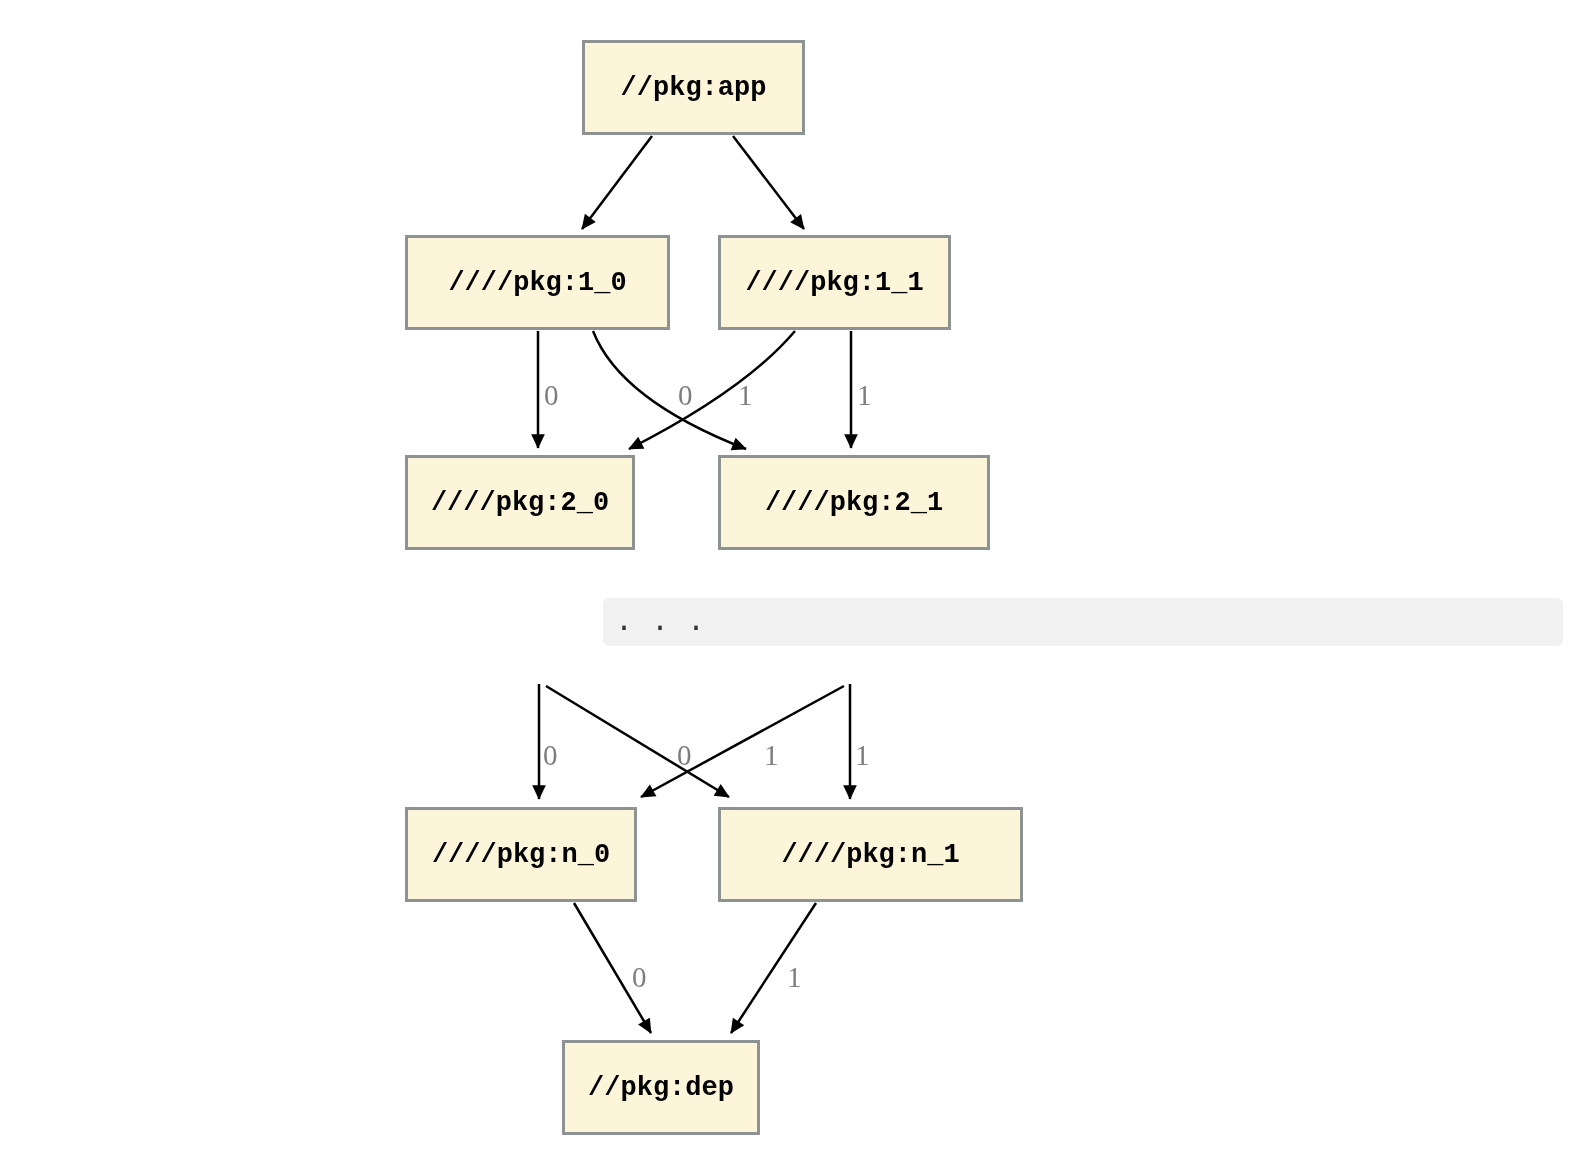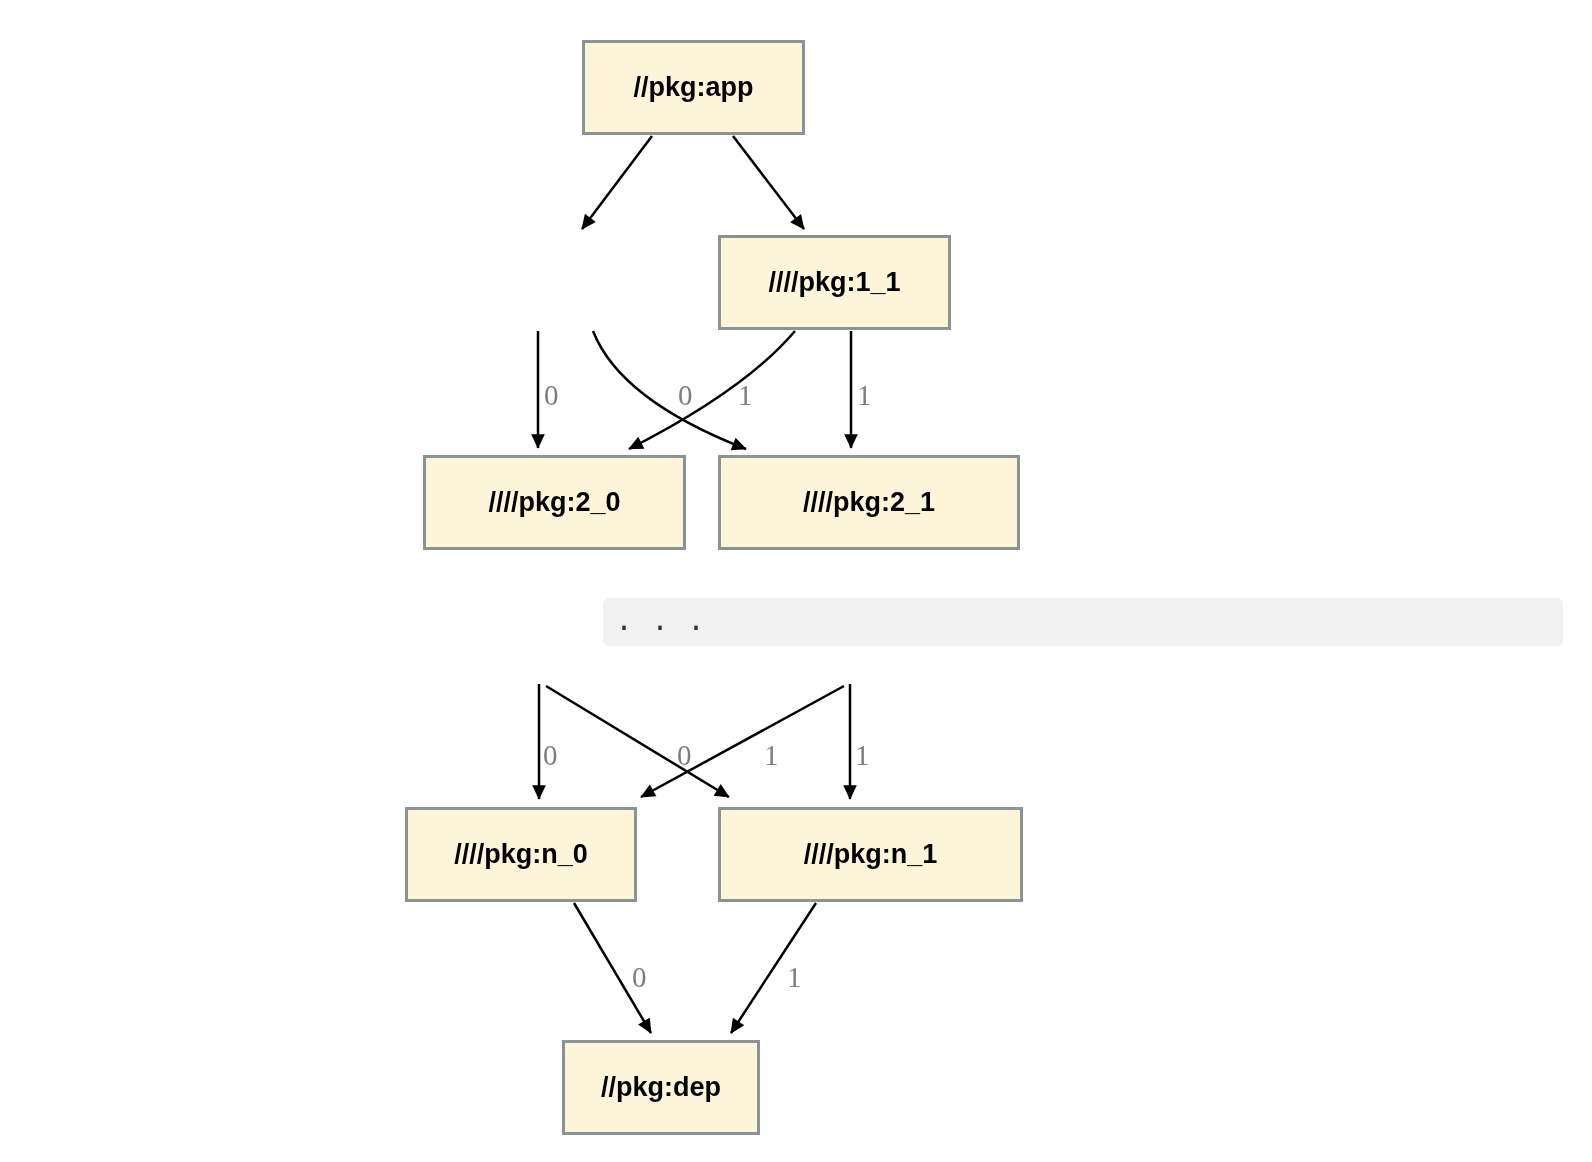--- a/index.html
+++ b/index.html
@@ -32,21 +32,21 @@
     font-size:29px;
     fill:var(--edge-label,#7d7d7d);
   }
   .node{
     position:absolute;
     height:95px;
     box-sizing:border-box;
     background:var(--node-fill,#fcf5da);
     border:3px solid var(--node-border,#8d9292);
     display:flex;align-items:center;justify-content:center;
-    font-family:Liberation Sans, sans-serif;
+    font-family:Liberation Mono, monospace;
     font-weight:bold;
     font-size:27px;
     color:#000;
     white-space:nowrap;
   }
   .code-sep{
     position:absolute;
     left:603px;top:598px;width:960px;height:48px;
     box-sizing:border-box;
     background:var(--code-bg,#f1f1f1);
@@ -96,23 +96,24 @@
     <text class="edge-label" x="855" y="765">1</text>
 
     <path class="edge" d="M574,903 L651,1033" marker-end="url(#arrow)"></path>
     <path class="edge" d="M816,903 L731,1033" marker-end="url(#arrow)"></path>
 
     <text class="edge-label" x="632" y="987">0</text>
     <text class="edge-label" x="787" y="987">1</text>
   </svg>
 
   <div class="node" style="left:582px;top:40px;width:223px">//pkg:app</div>
+  <div class="node" style="left:405px;top:235px;width:265px">////pkg:1_0</div>
   <div class="node" style="left:718px;top:235px;width:233px">////pkg:1_1</div>
-  <div class="node" style="left:423px;top:455px;width:263px">////pkg:2_0</div>
-  <div class="node" style="left:718px;top:455px;width:302px">////pkg:2_1</div>
+  <div class="node" style="left:405px;top:455px;width:230px">////pkg:2_0</div>
+  <div class="node" style="left:718px;top:455px;width:272px">////pkg:2_1</div>
 
   <pre class="code-sep">. . .</pre>
 
   <div class="node" style="left:405px;top:807px;width:232px">////pkg:n_0</div>
   <div class="node" style="left:718px;top:807px;width:305px">////pkg:n_1</div>
   <div class="node" style="left:562px;top:1040px;width:198px">//pkg:dep</div>
 
 </div>
 
 </body></html>

